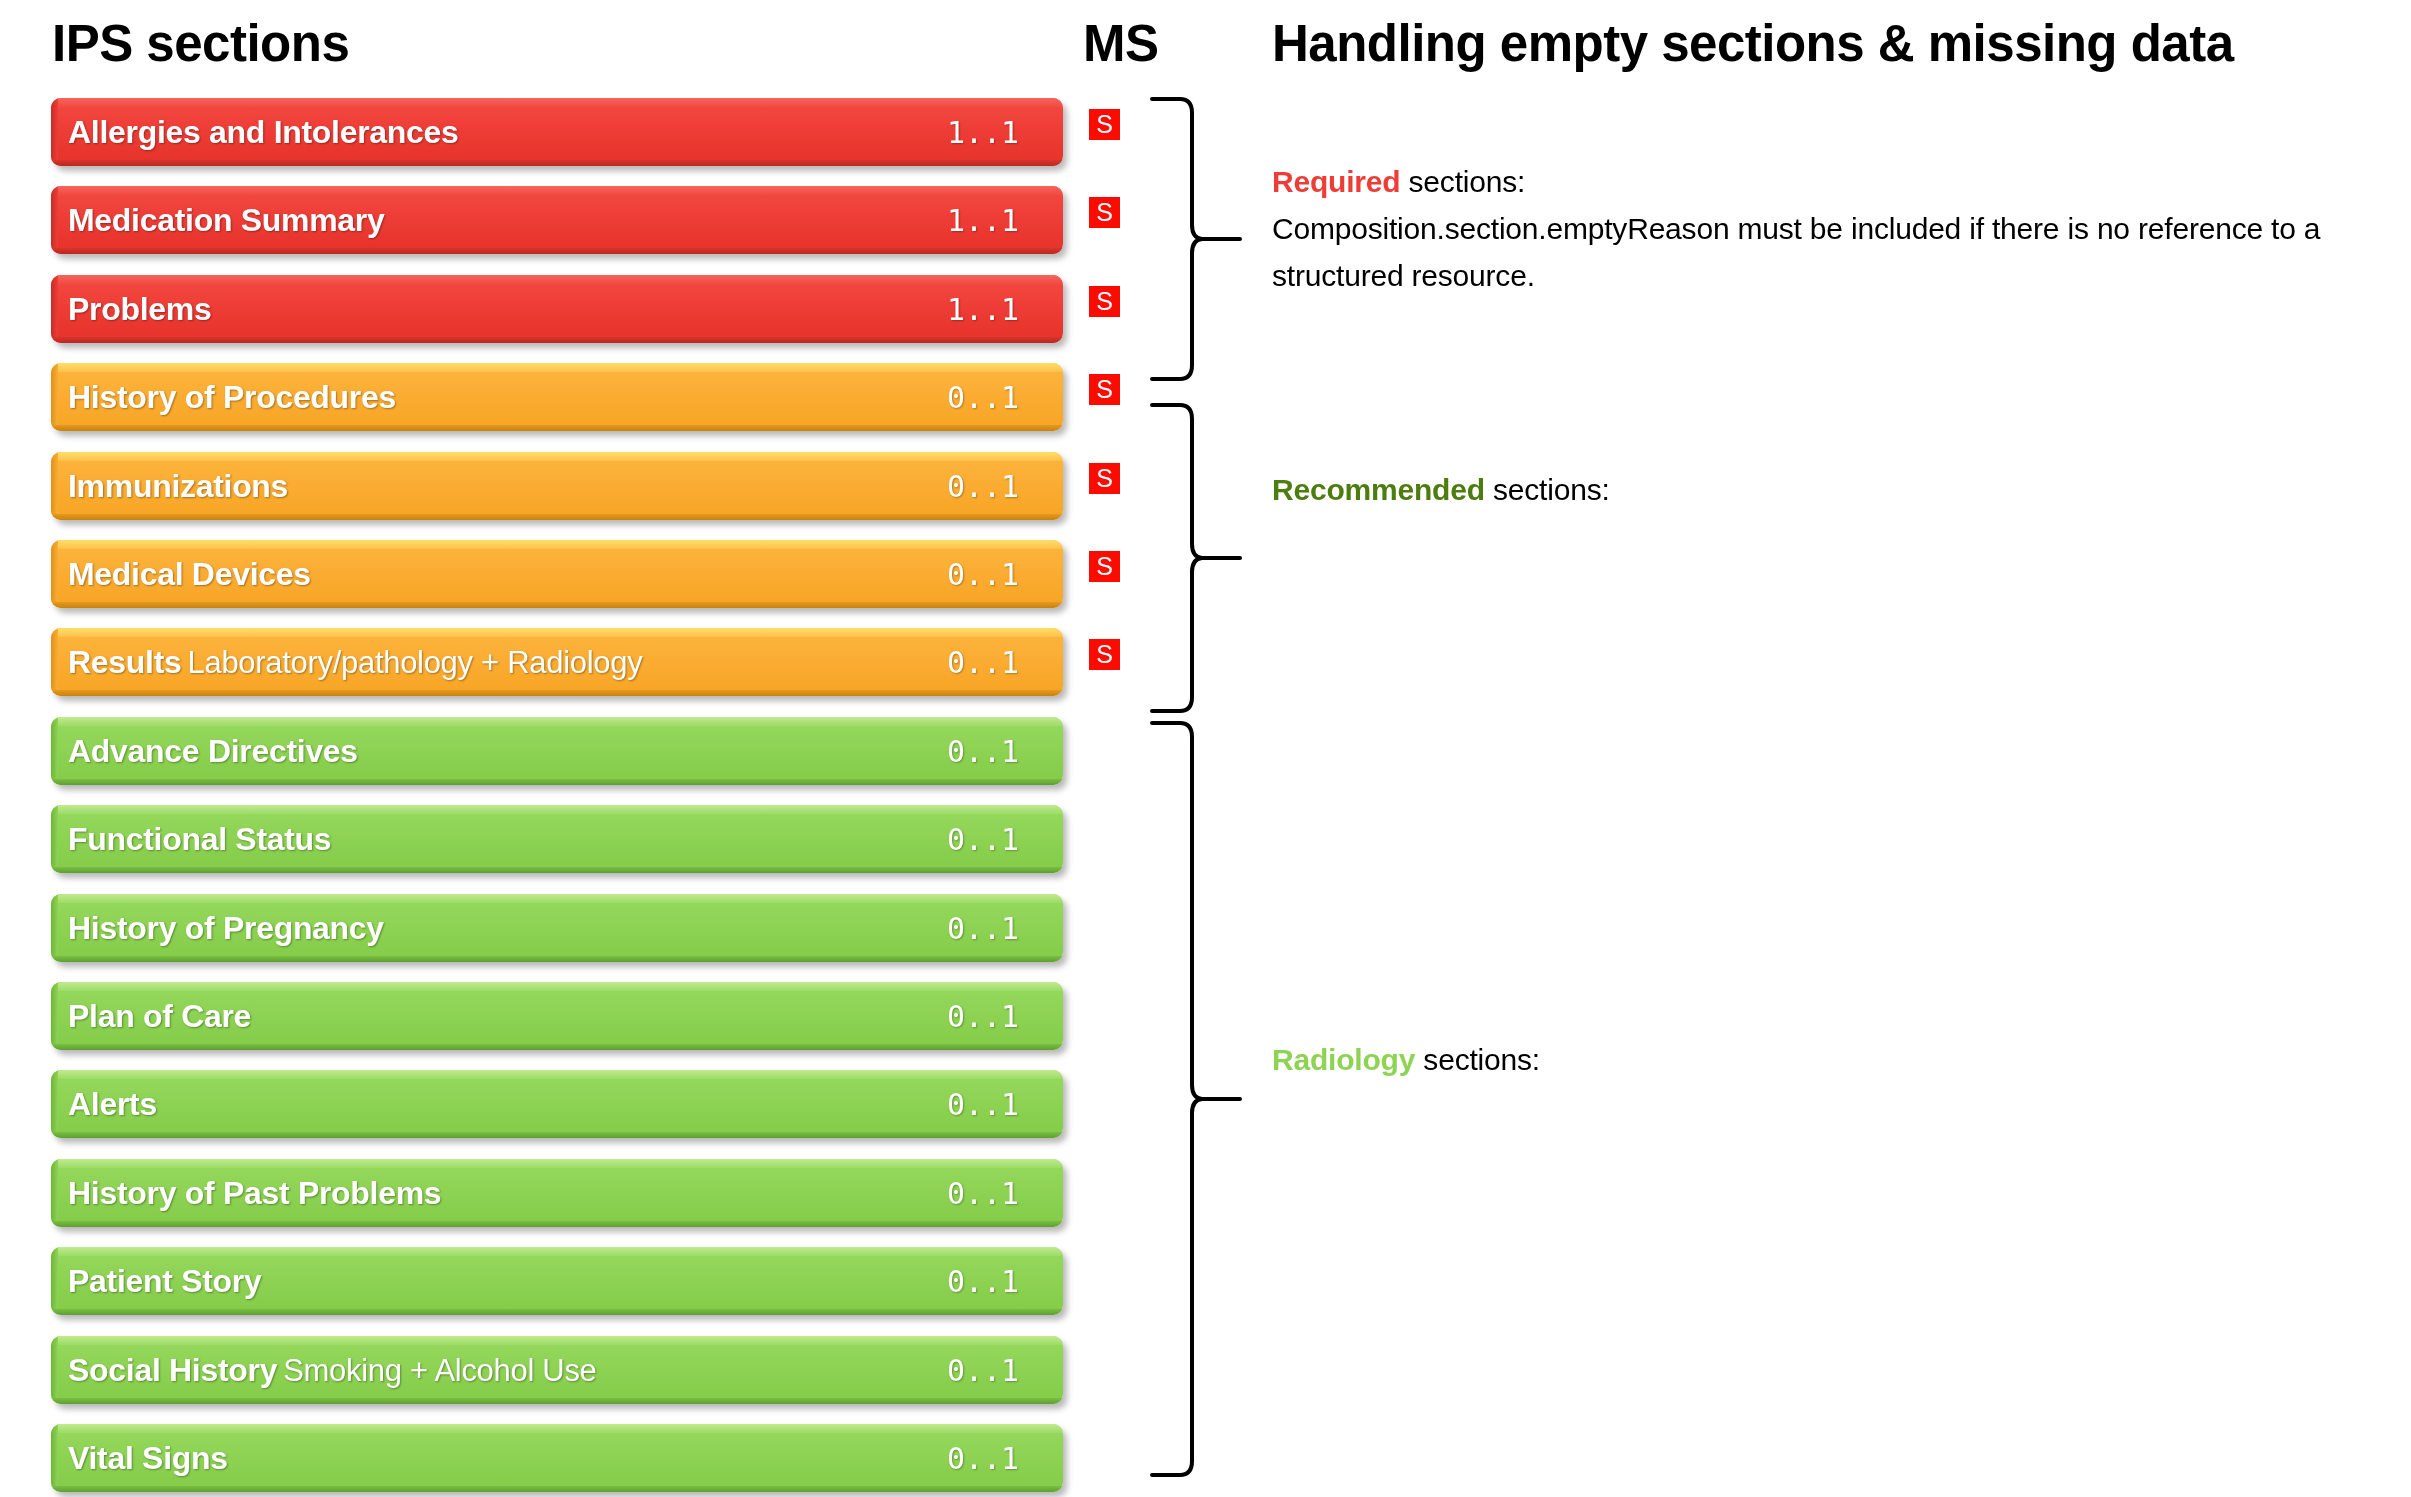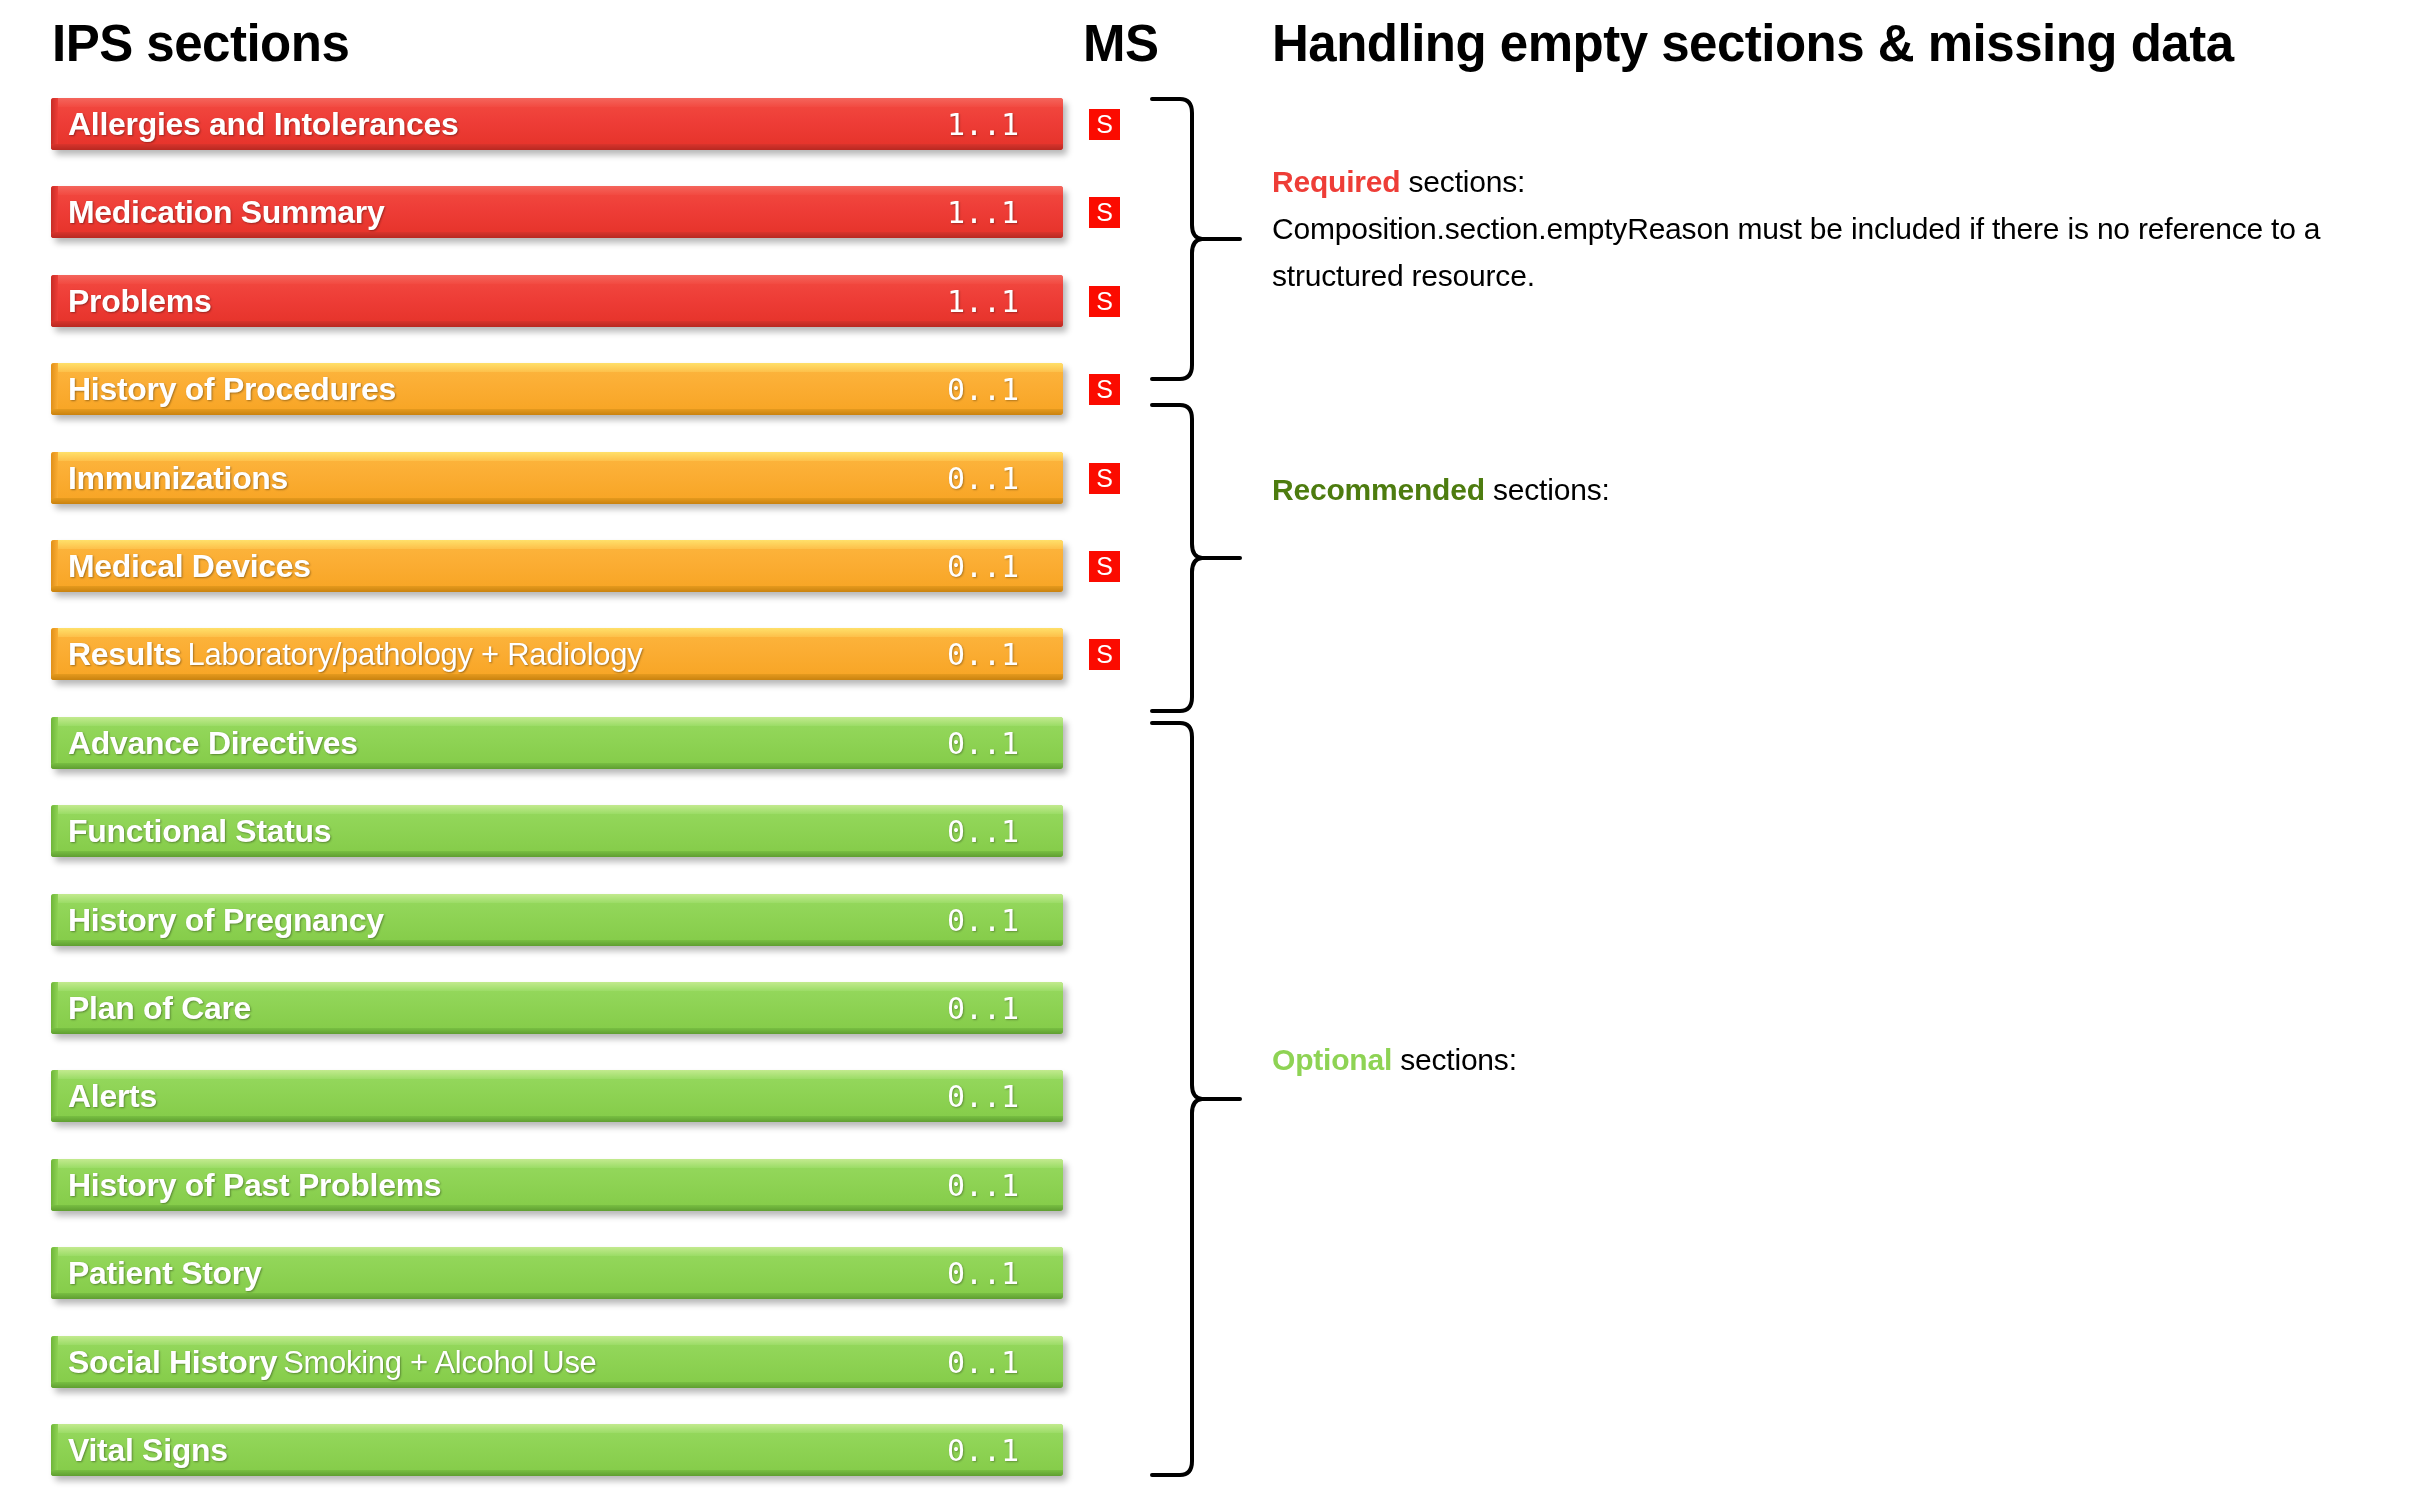--- a/index.html
+++ b/index.html
@@ -31,23 +31,23 @@
   
   #bars {
     position: absolute;
     left: 0; top: 0;
     width: 1100px; height: 1497px;
   }
   .bar {
     position: absolute;
     left: 51px;
     width: 1012px;
-    height: 52px;
+    height: 68px;
     box-sizing: border-box;
-    border-radius: 3px;
+    border-radius: 10px;
     box-shadow: 4px 5px 6px rgba(0,0,0,0.28);
     overflow: hidden;
   }
   .bar .sheen {
     position: absolute;
     left: 0; right: 0; top: 0;
     height: 9px;
     pointer-events: none;
   }
   .bar .bevel-l {
@@ -304,14 +304,14 @@
 <div class="note" id="note-required">
   <span class="hl req">Required</span><span> sections:</span>
   <span class="body">Composition.section.emptyReason must be included if there is no reference to a structured resource.</span>
 </div>
 
 <div class="note" id="note-recommended">
   <span class="hl rec">Recommended</span><span> sections:</span>
 </div>
 
 <div class="note" id="note-optional">
-  <span class="hl opt">Optional</span><span> sections:</span>
+  <span class="hl opt">Radiology</span><span> sections:</span>
 </div>
 
 </body></html>

